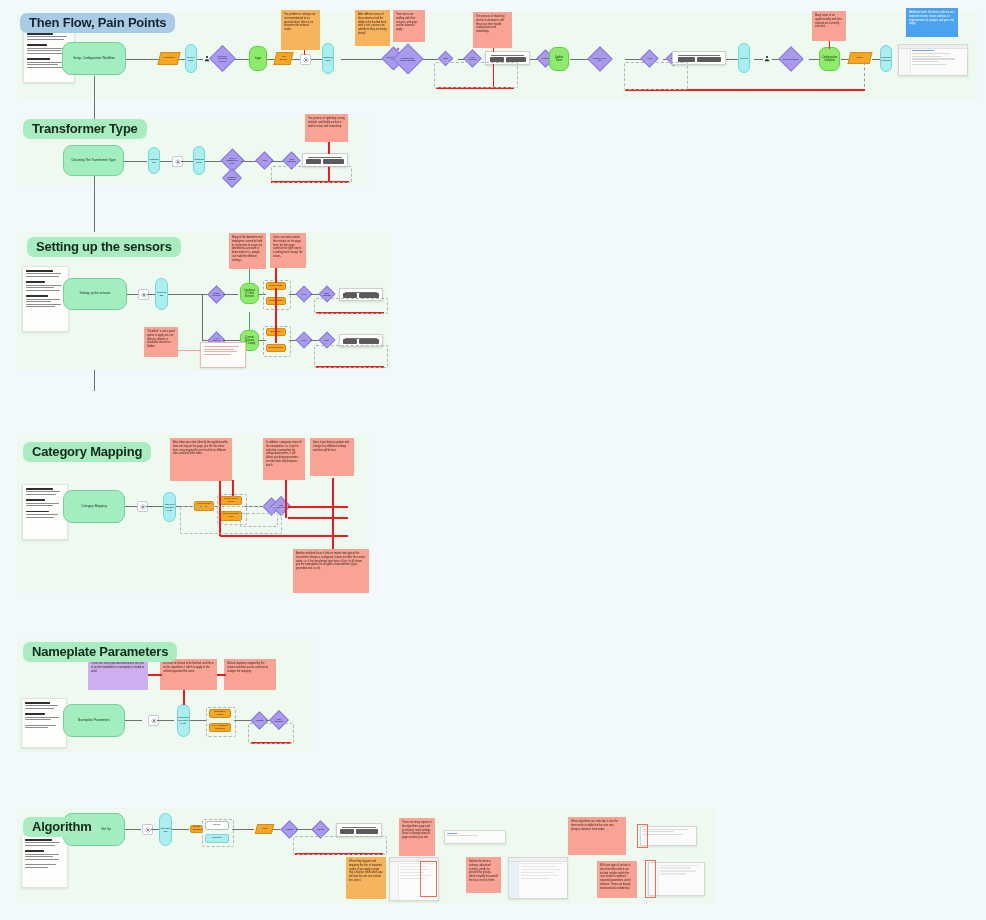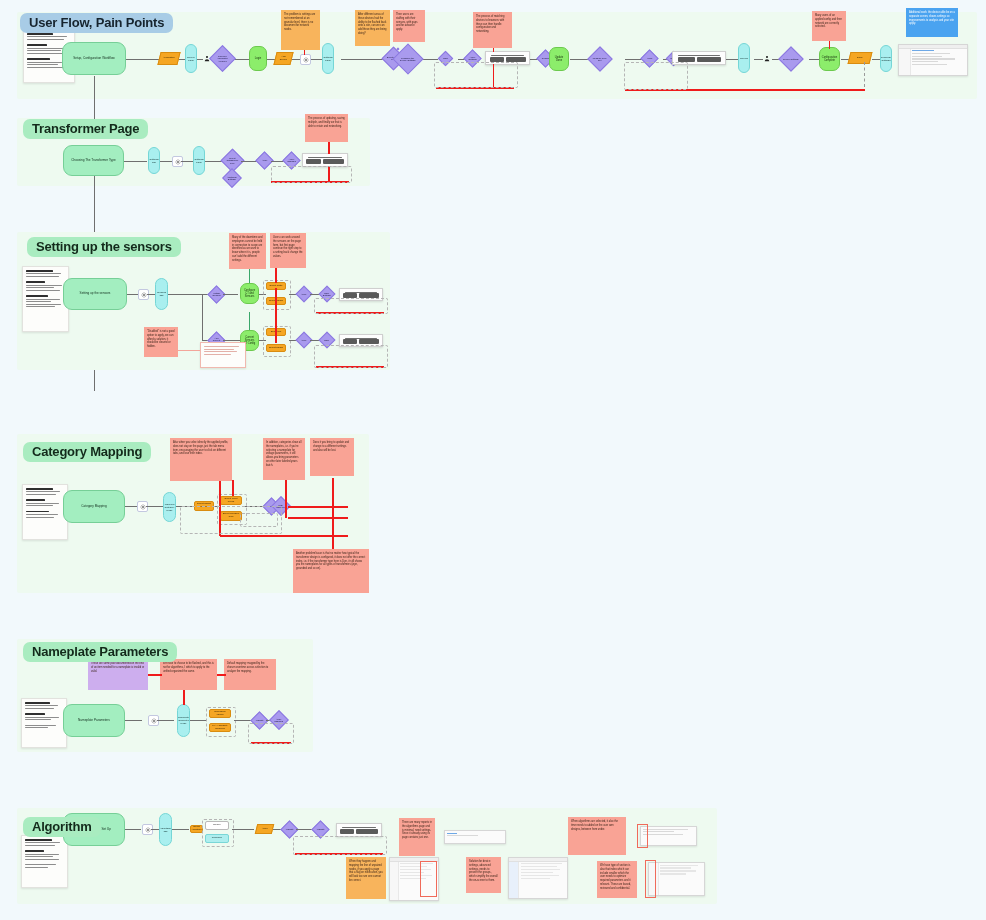--- a/index.html
+++ b/index.html
@@ -78,21 +78,21 @@
   .person{position:absolute;width:7px;height:8px;display:flex;align-items:center;justify-content:center;}
   .person svg{width:6px;height:7px;}
   .groupbox{position:absolute;border:.7px dashed #b5b5b5;border-radius:2px;}
 </style>
 </head>
 <body>
 
 <div class="canvas">
 
   <div class="frame" style="left:17px;top:12px;width:960px;height:87px;"></div>
-  <div class="frame-title blue" style="left:20px;top:13px;">User Flow, Pain Points</div>
+  <div class="frame-title blue" style="left:20px;top:13px;">Then Flow, Pain Points</div>
 
   <div class="doccard" style="left:23px;top:29px;width:44px;height:46px;">
     <div class="hl" style="width:60%"></div>
       <div class="ln" style="width:92%"></div>
     <div class="ln" style="width:85%"></div>
       <div class="sp"></div>
     <div class="hl" style="width:45%"></div>
       <div class="ln" style="width:90%"></div>
     <div class="ln" style="width:78%"></div>
       <div class="ln" style="width:88%"></div>
@@ -243,21 +243,21 @@
           <div class="row" style="width:70%"></div>
         <div class="row" style="width:55%"></div>
           <div class="row" style="width:80%"></div>
         <div class="row" style="width:48%"></div>
           <div class="row" style="width:66%"></div>
       </div>
     </div>
   </div>
 
   <div class="frame" style="left:17px;top:118px;width:353px;height:68px;"></div>
-  <div class="frame-title green" style="left:23px;top:119px;">Transformer Page</div>
+  <div class="frame-title green" style="left:23px;top:119px;">Transformer Type</div>
 
   <div class="edge v" style="left:94px;top:76px;height:63px;"></div>
   <div class="edge v" style="left:94px;top:176px;height:215px;"></div>
   <div class="edge v" style="left:94px;top:178px;height:0;"></div>
 
   <div class="node n-start" style="left:63px;top:145px;width:61px;height:31px;">Choosing The Transformer Type</div>
   <div class="edge h" style="left:124px;top:160.5px;width:23px;"></div>
   <div class="node n-cyan" style="left:148px;top:147px;width:12px;height:27px;">Settings Tab</div>
   <div class="edge h" style="left:160px;top:160.5px;width:12px;"></div>
   <div class="gear" style="left:172px;top:156px;width:9px;height:9px;">

